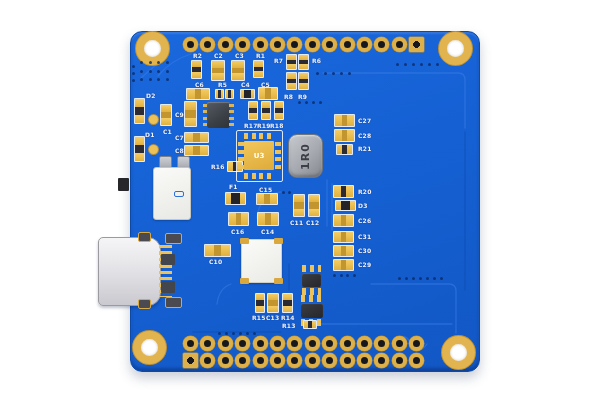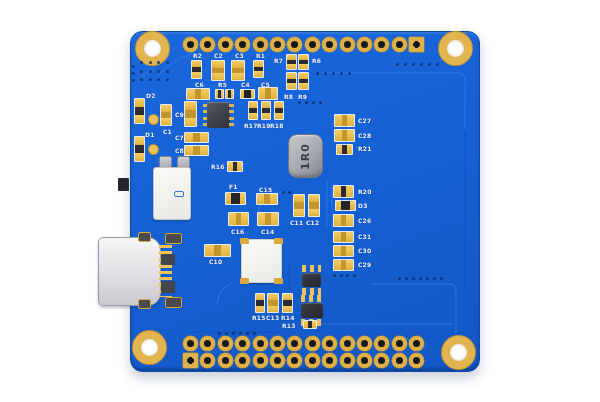--- a/index.html
+++ b/index.html
@@ -365,20 +365,29 @@
       </div>
     <div class="part v" style="left:143px;top:69px;width:10px;height:19px;">
         <i class="pad"></i>
         <i class="bd-k"></i>
         <i class="pad"></i>
       </div>
     <div class="lbl" style="left:113px;top:91px;">R17</div>
     <div class="lbl" style="left:126px;top:91px;">R19</div>
     <div class="lbl" style="left:139px;top:91px;">R18</div>
 
+    <div class="silkbox" style="left:105px;top:98px;width:45px;height:50px;">
+      <div class="qstrip" style="left:7px;top:2px;width:30px;height:6px;"></div>
+      <div class="qstrip" style="left:7px;bottom:2px;width:30px;height:6px;"></div>
+      <div class="qstripv" style="left:1px;top:11px;width:6px;height:27px;"></div>
+      <div class="qstripv" style="right:1px;top:11px;width:6px;height:27px;"></div>
+      <div class="qfncore" style="left:7px;top:10px;width:30px;height:29px;">
+        <span>U3</span>
+      </div>
+    </div>
 
     <div class="inductor" style="left:157px;top:102px;width:33px;height:42px;">
       <span>1R0</span>
     </div>
 
     <div class="part h" style="left:203px;top:82px;width:21px;height:13px;">
         <i class="pad"></i>
         <i class="bd-y"></i>
         <i class="pad"></i>
       </div>

